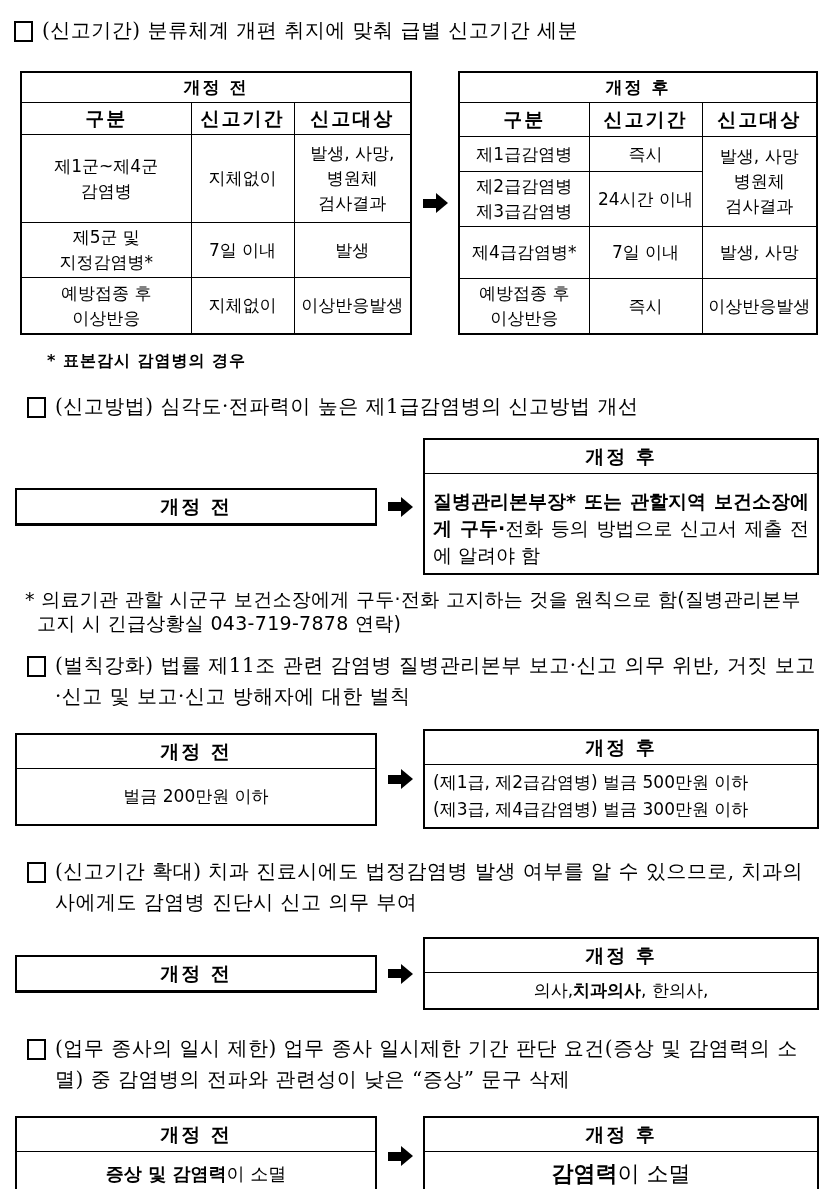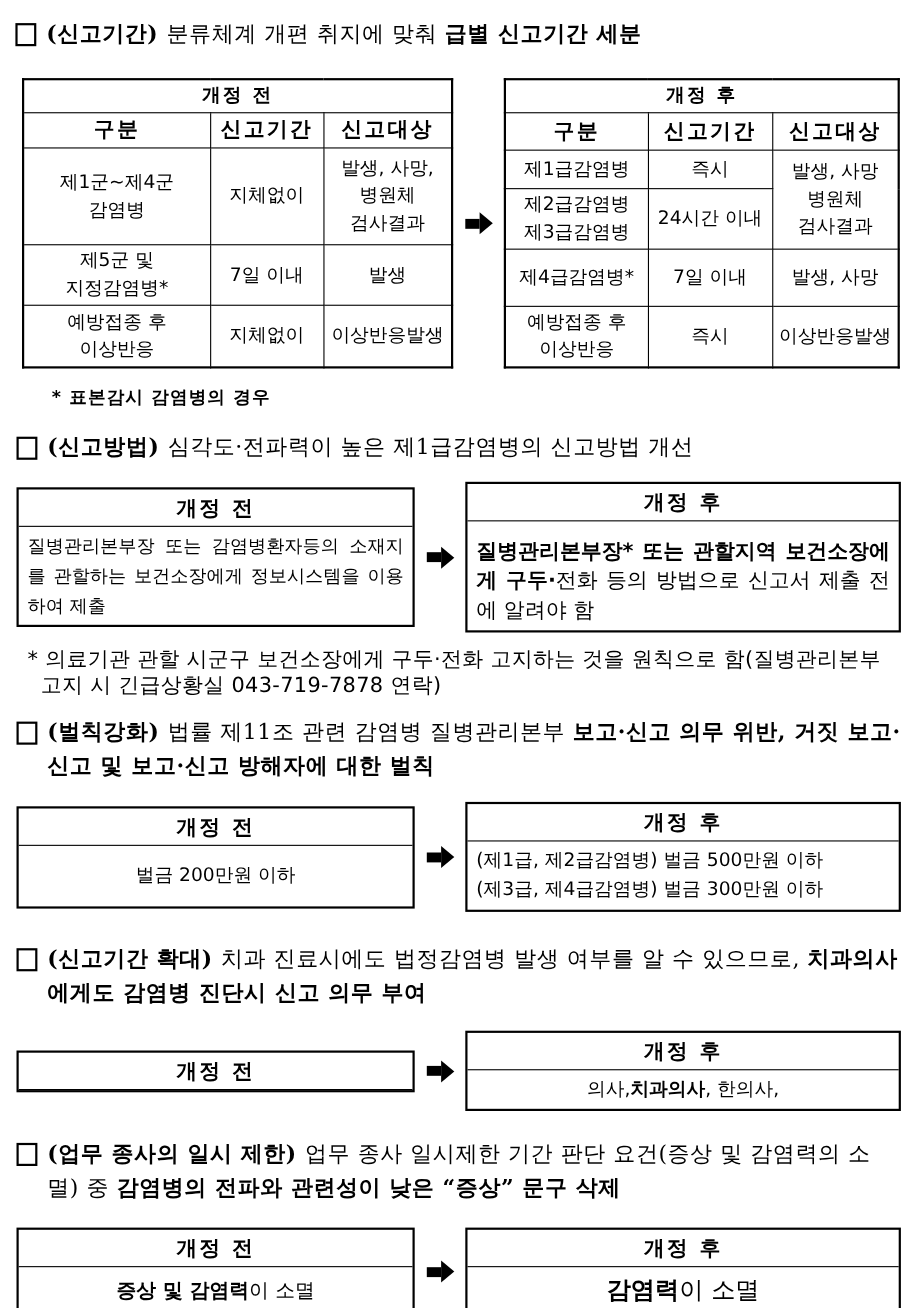--- a/index.html
+++ b/index.html
@@ -4,27 +4,27 @@
 <style>
   html,body { margin:0; padding:0; background:#ffffff; }
   .page {
     width:828px; height:1189px; box-sizing:border-box;
     background:#ffffff; color:#000000;
     padding:12px 8px 0 14px;
     font-family:"DejaVu Sans", sans-serif;
     overflow:hidden;
   }
   
-  .sec { display:flex; gap:9px; margin-left:1px; font-family:"DejaVu Serif", serif; }
+  .sec { display:flex; gap:9px; margin-left:13px; font-family:"DejaVu Serif", serif; }
   .sec .title-text { font-size:20px; line-height:31px; letter-spacing:0.5px; }
   .bullet {
     flex:none; width:15px; height:17px; border:2px solid #000;
     display:inline-block; margin-top:6px; background:#fff;
   }
-  .sec b { font-weight:bold; }
+  .sec b { font-weight:normal; }
   
   .row { display:flex; align-items:center; }
   .gap-arrow { width:46px; display:flex; justify-content:center; flex:none; }
   .arrow-icon { display:flex; align-items:center; }
   .arrow-icon .bar { width:13px; height:9px; background:#000; }
   .arrow-icon .head { width:0; height:0; border-top:10px solid transparent;
     border-bottom:10px solid transparent; border-left:12px solid #000; }
   
   table.tbl { border-collapse:collapse; border:2px solid #000; table-layout:fixed; flex:none; }
   table.tbl td { border:1.5px solid #000; text-align:center; vertical-align:middle;
@@ -159,21 +159,20 @@
   <div class="fn1 mb-fn1">* 표본감시 감염병의 경우</div>
 
   <div class="sec mb-title">
     <span class="bullet"></span>
     <span class="title-text"><b>(신고방법) </b><span>심각도·전파력이 높은 제1급감염병의 신고방법 개선</span></span>
   </div>
 
   <div class="row mb-boxes2" style="margin-left:1px">
     <div class="cbox" style="width:362px">
       <div class="cbox-title">개정 전</div>
-      <div class="cbox-content justify" style="min-height:81px; font-size:16.5px">질병관리본부장 또는 감염병환자등의 소재지를 관할하는 보건소장에게 정보시스템을 이용하여 제출</div>
     </div>
     <div class="gap-arrow">
       <span class="arrow-icon">
           <span class="bar"></span>
           <span class="head"></span>
         </span>
     </div>
     <div class="cbox" style="width:396px">
       <div class="cbox-title">개정 후</div>
       <div class="cbox-content justify" style="min-height:81px; padding-top:14px; font-size:19px"><b>질병관리본부장* 또는 관할지역 보건소장에게 구두·</b><span>전화 등의 방법으로 신고서 제출 전에 알려야 함</span></div>

